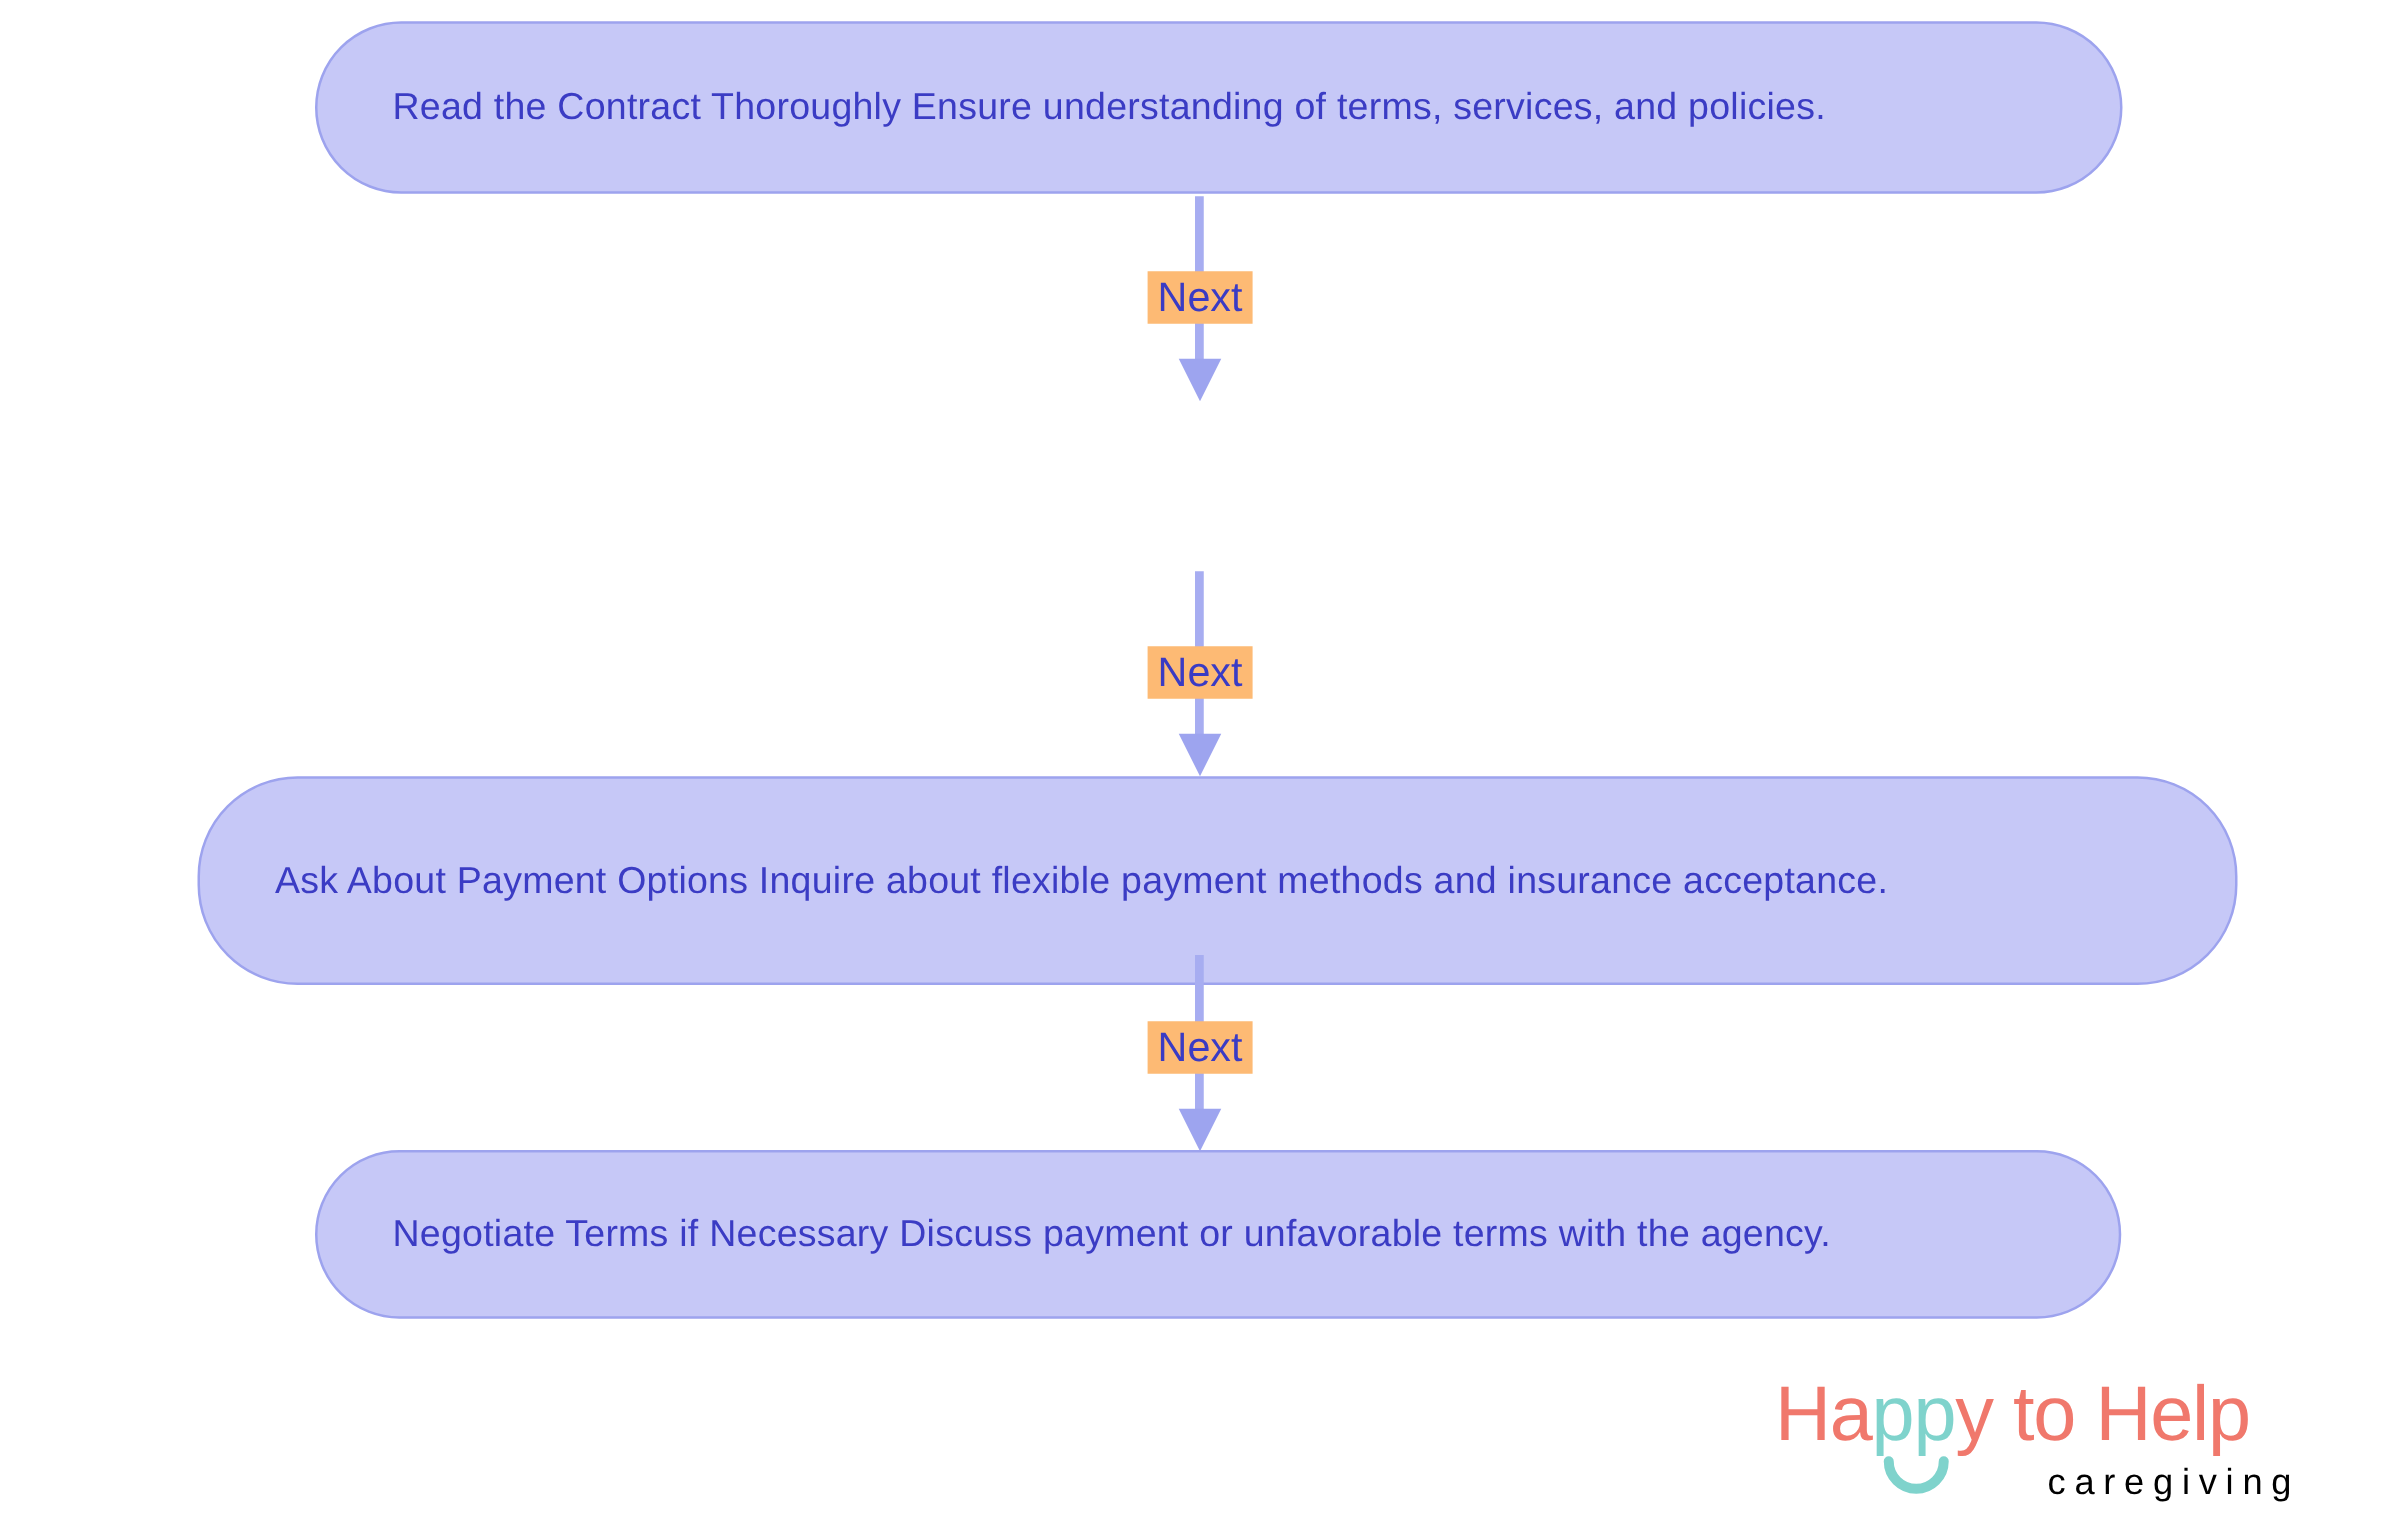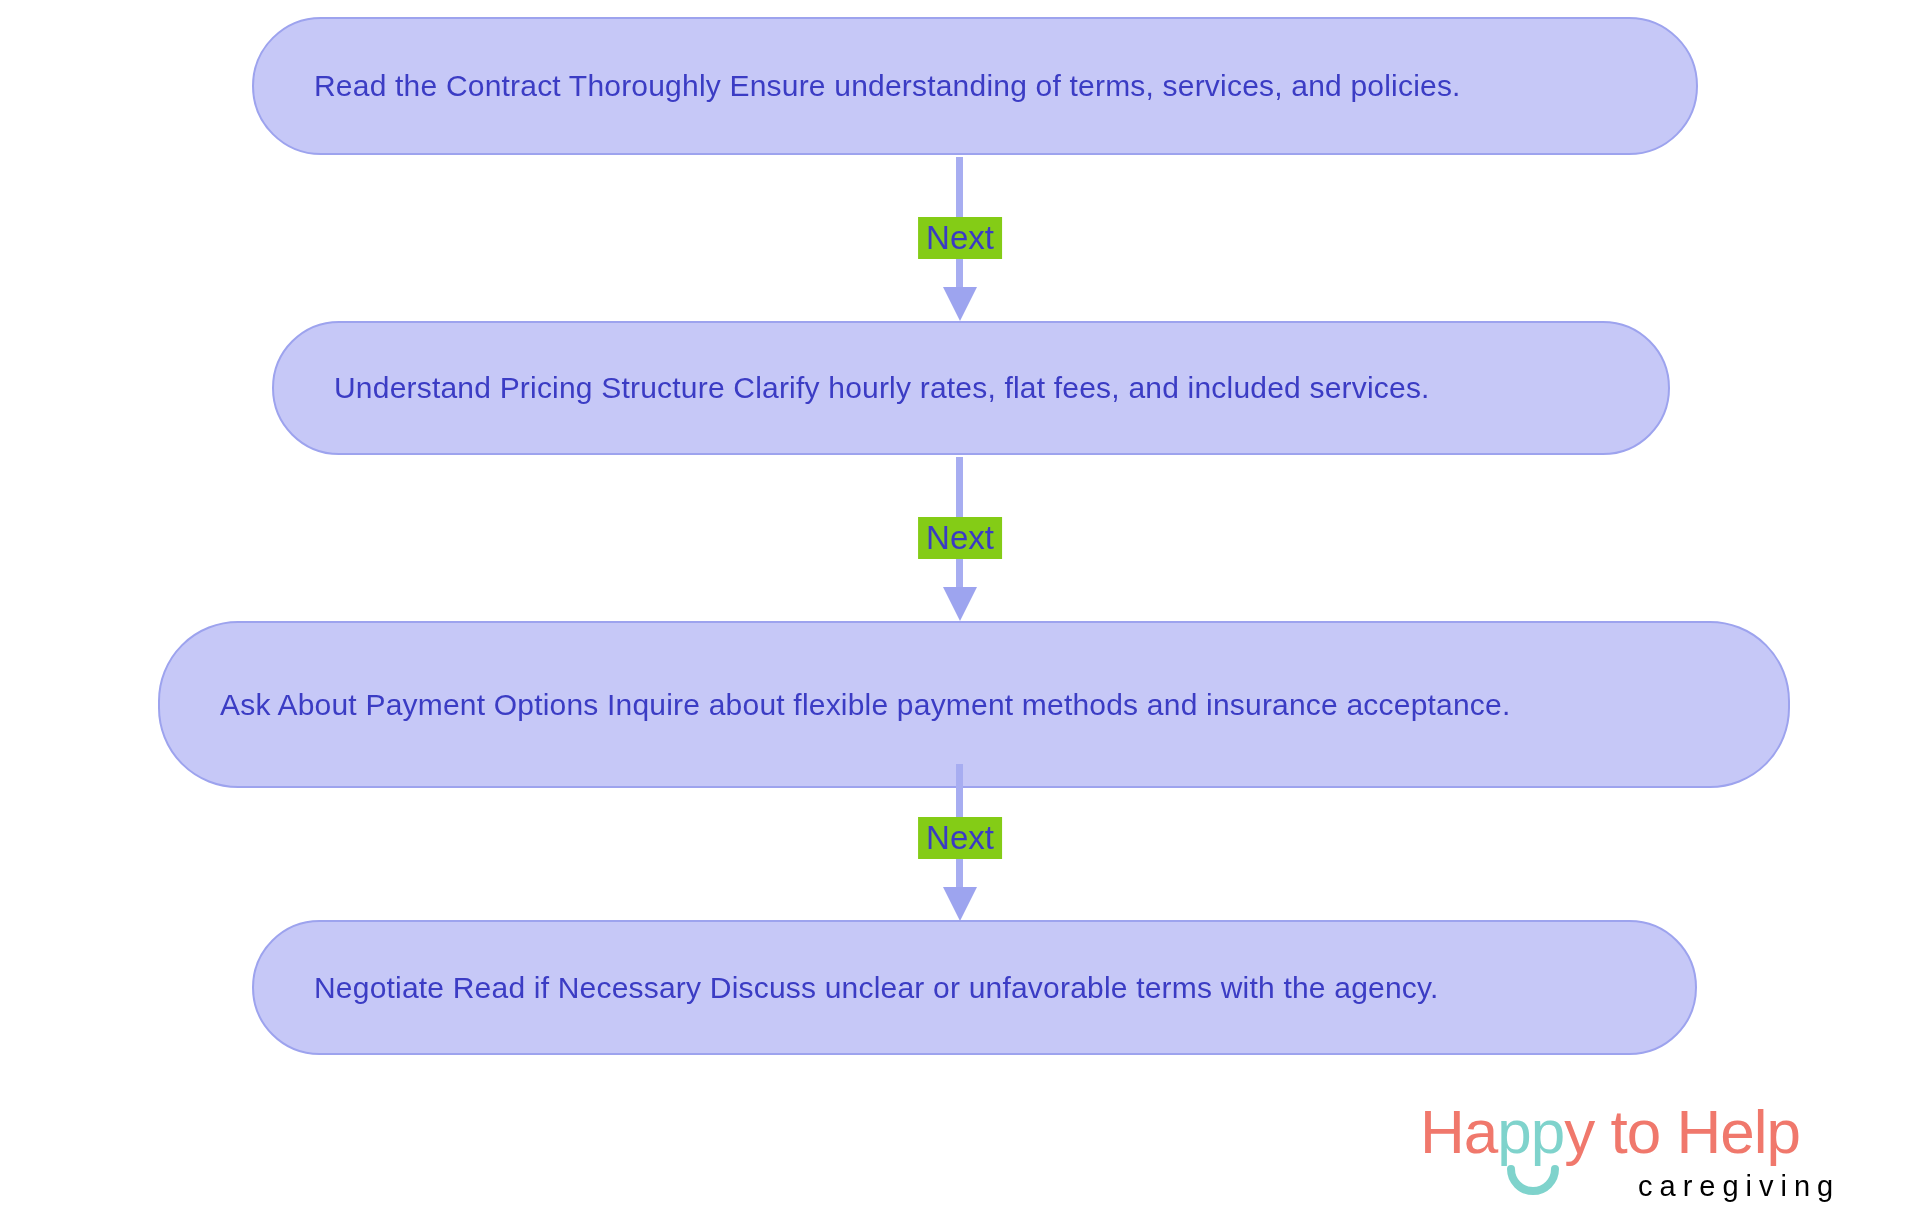--- a/index.html
+++ b/index.html
@@ -52,21 +52,21 @@
     border-top: 34px solid #9da4ef;
   }
   .arrowhead-1 { top: 287px; }
   .arrowhead-2 { top: 587px; }
   .arrowhead-3 { top: 887px; }
 
   .edge-label {
     position: absolute;
     left: 960px;
     transform: translate(-50%, -50%);
-    background: #84cc16;
+    background: #fdba74;
     color: #3a3bc4;
     font-size: 33px;
     padding: 2px 8px;
     white-space: nowrap;
   }
   .edge-label-1 { top: 238px; }
   .edge-label-2 { top: 538px; }
   .edge-label-3 { top: 838px; }
 
   
@@ -108,30 +108,27 @@
 </style>
 </head>
 <body>
 
 <div class="canvas">
 
   <div class="node node-1">
     <span>Read the Contract Thoroughly Ensure understanding of terms, services, and policies.</span>
   </div>
 
-  <div class="node node-2">
-    <span>Understand Pricing Structure Clarify hourly rates, flat fees, and included services.</span>
-  </div>
 
   <div class="node node-3">
     <span>Ask About Payment Options Inquire about flexible payment methods and insurance acceptance.</span>
   </div>
 
   <div class="node node-4">
-    <span>Negotiate Read if Necessary Discuss unclear or unfavorable terms with the agency.</span>
+    <span>Negotiate Terms if Necessary Discuss payment or unfavorable terms with the agency.</span>
   </div>
 
   <div class="shaft shaft-1"></div>
   <div class="arrowhead arrowhead-1"></div>
   <div class="edge-label edge-label-1">Next</div>
 
   <div class="shaft shaft-2"></div>
   <div class="arrowhead arrowhead-2"></div>
   <div class="edge-label edge-label-2">Next</div>
 

